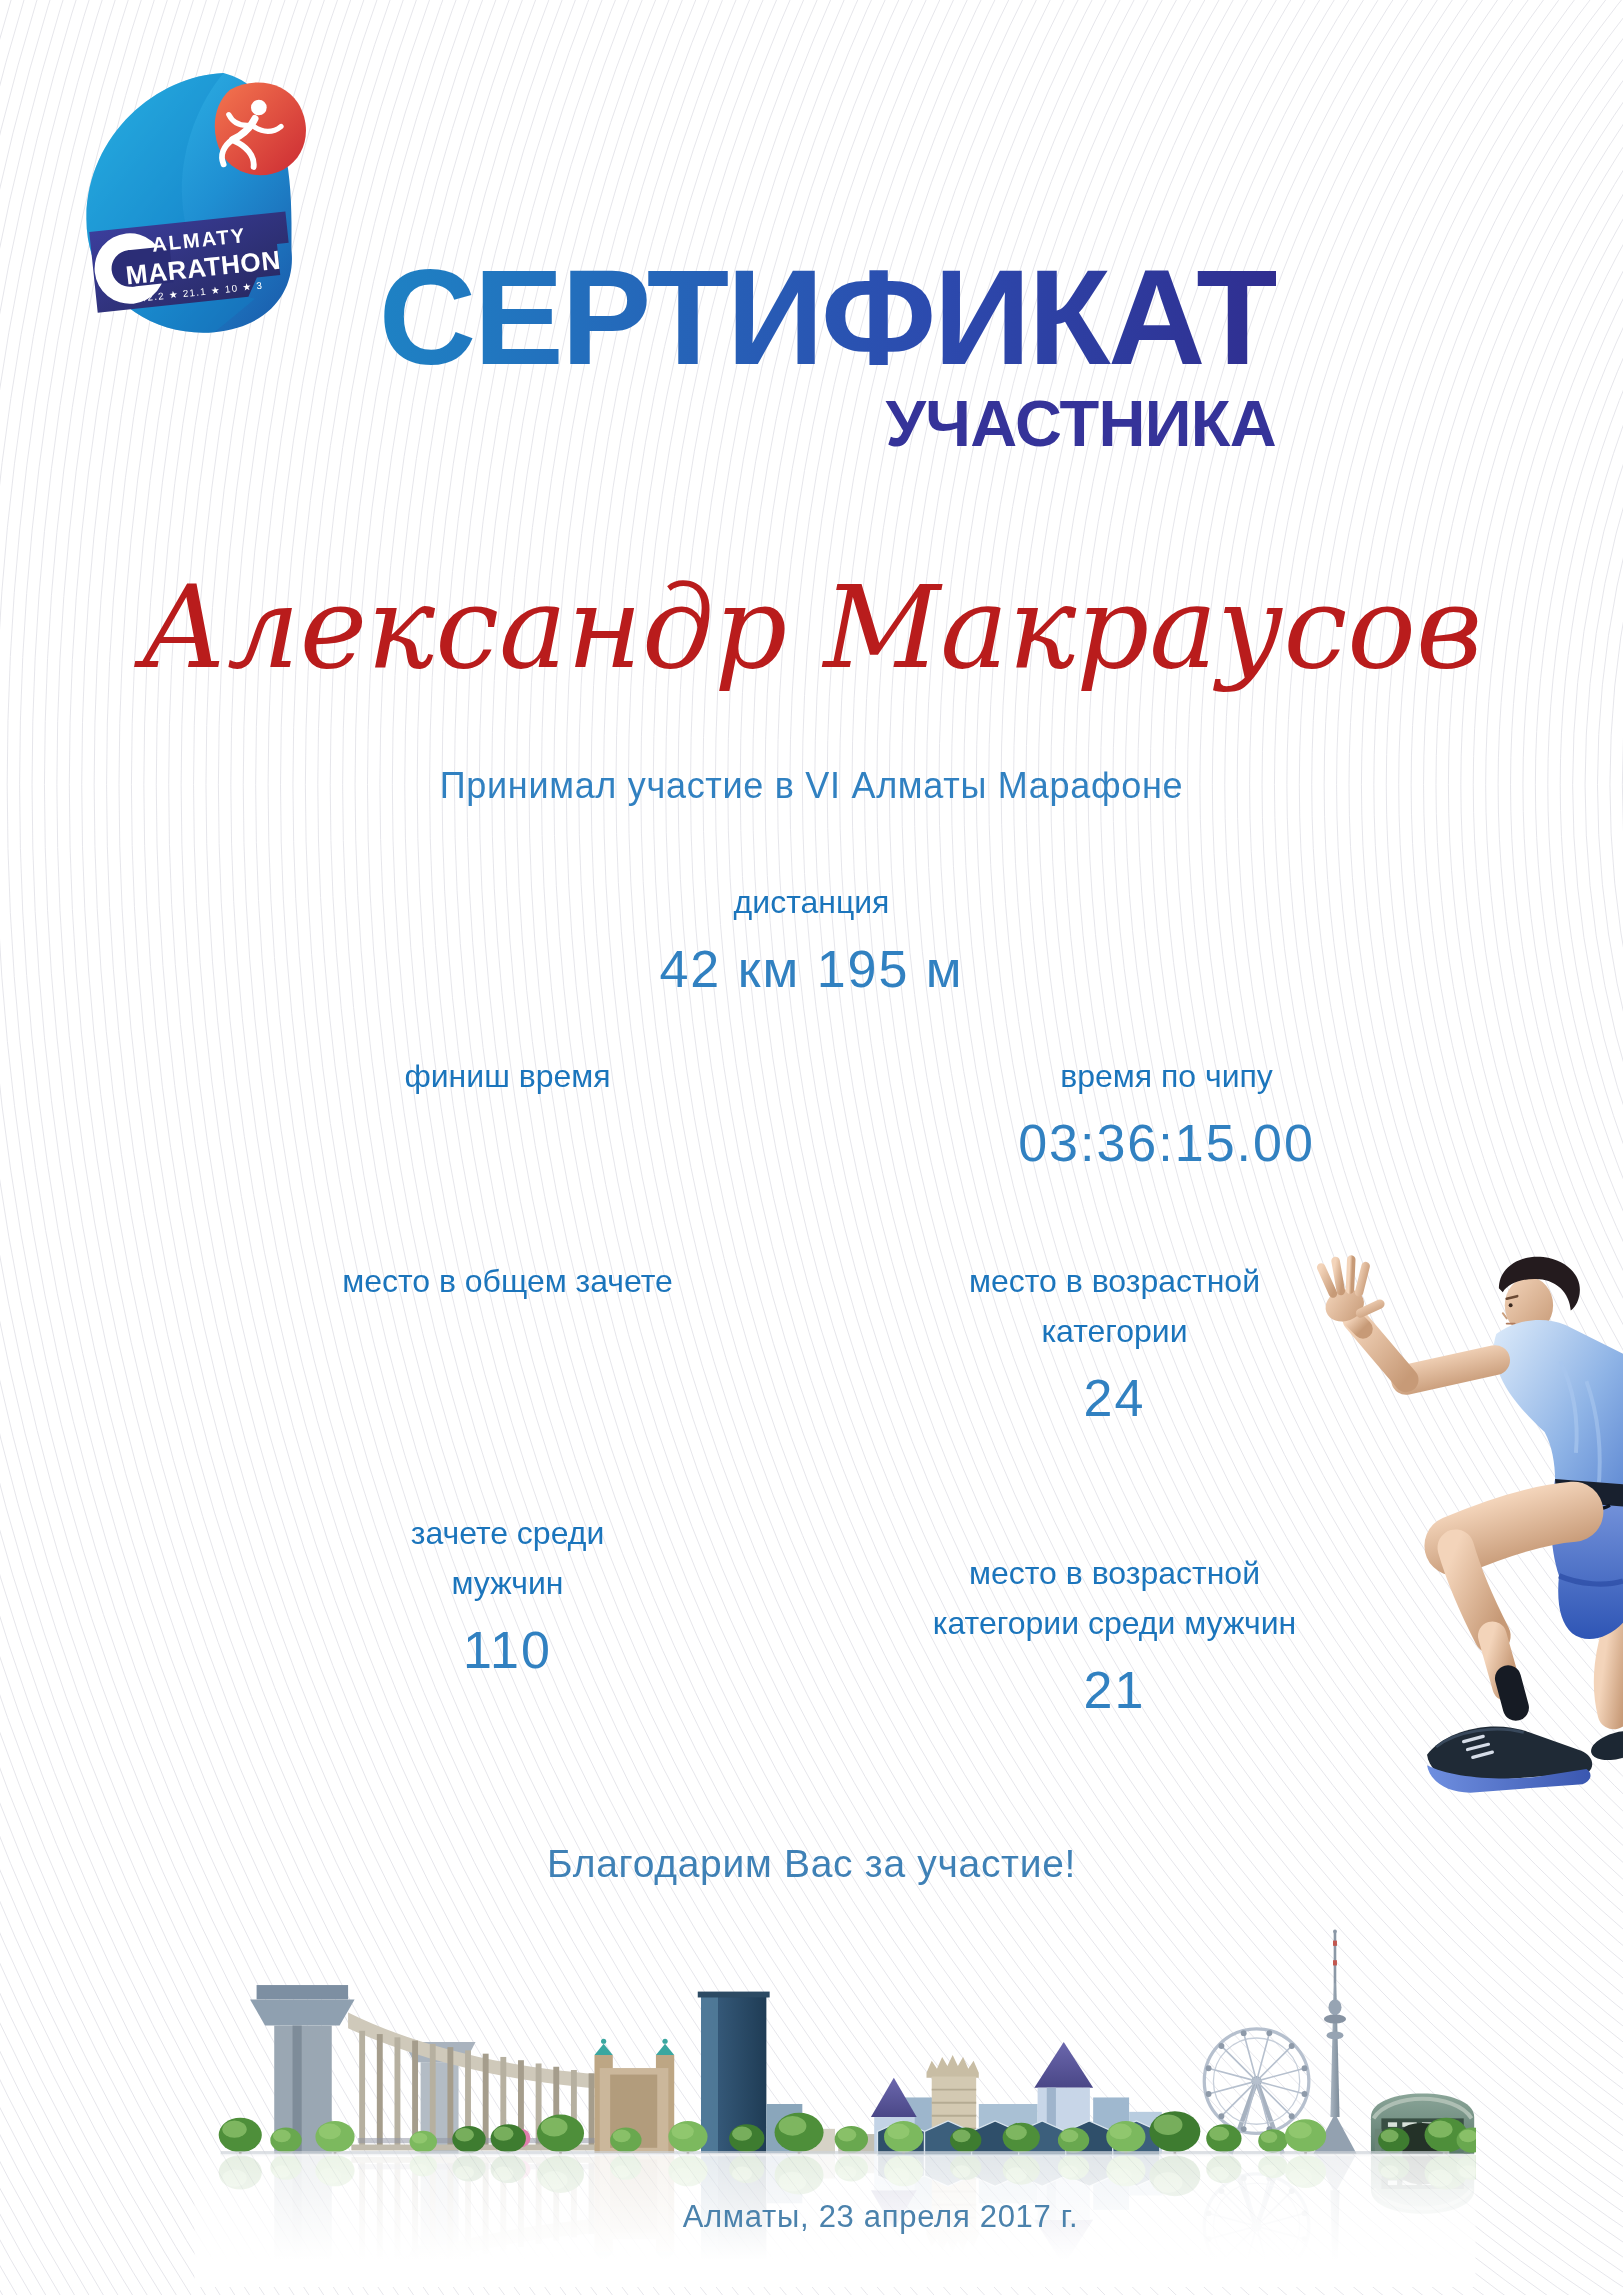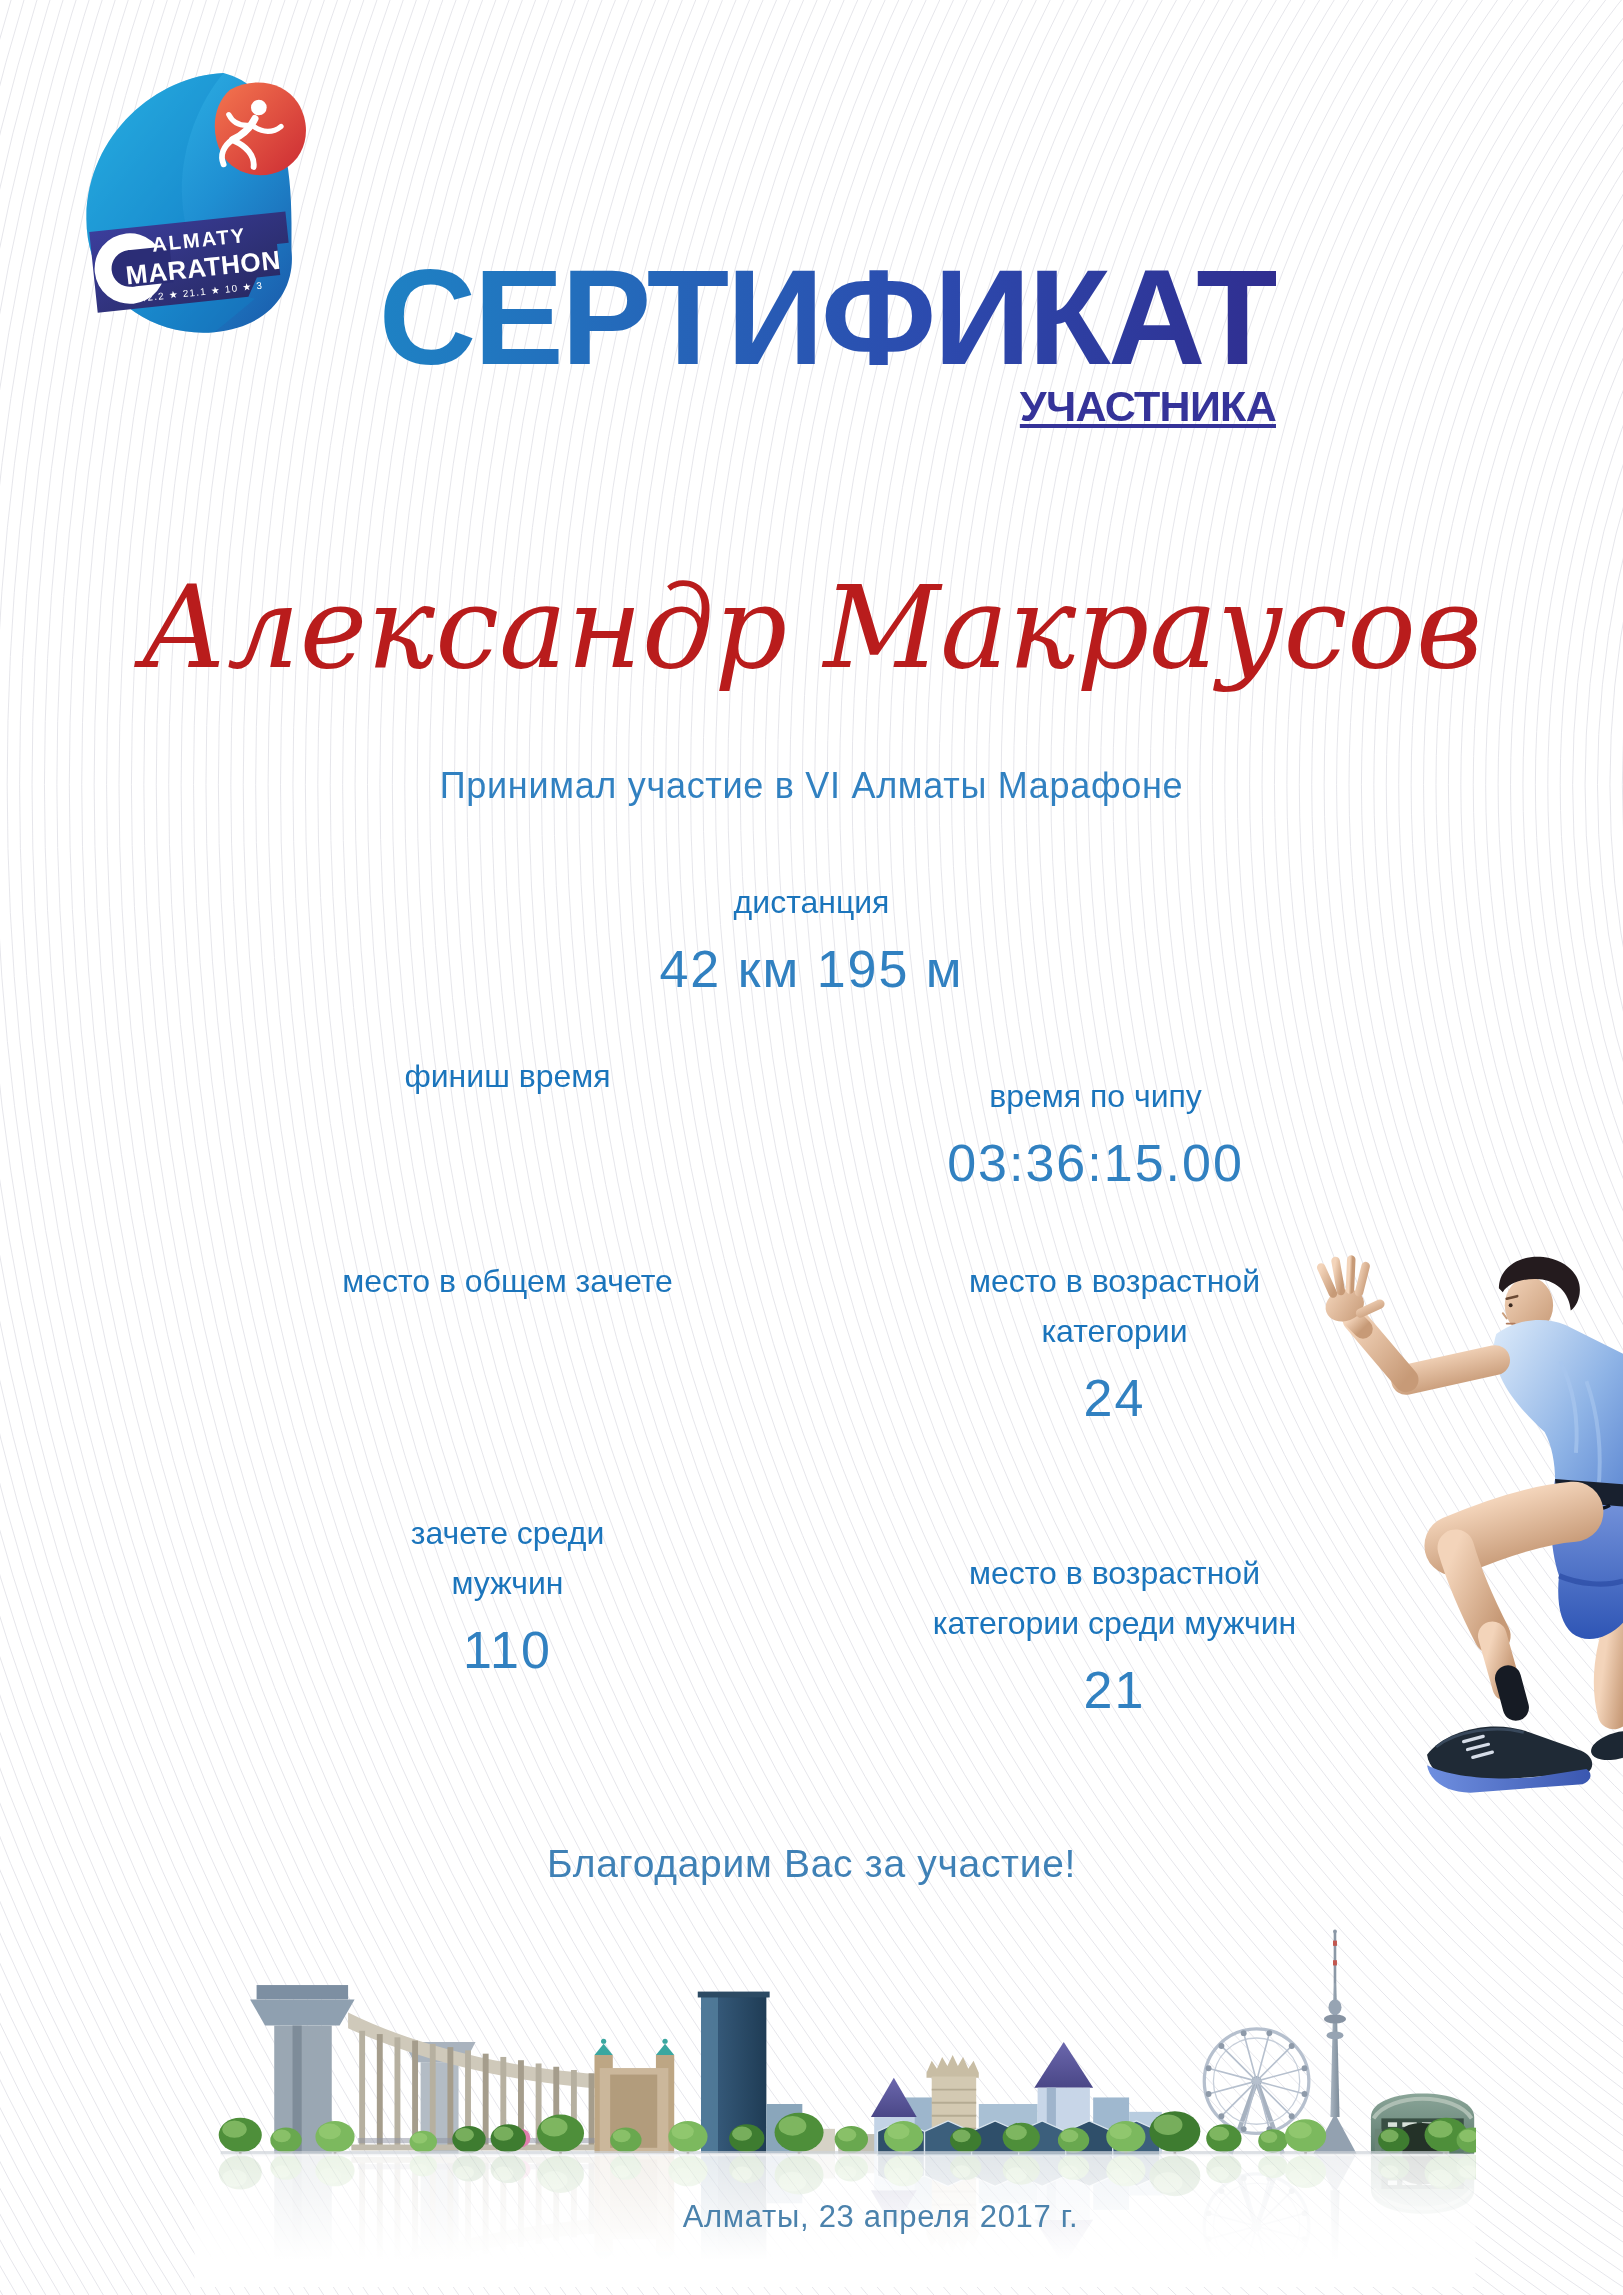--- a/index.html
+++ b/index.html
@@ -6,36 +6,36 @@
   .page{position:relative;width:1623px;height:2295px;background:#ffffff;overflow:hidden;
         font-family:"Liberation Sans",sans-serif;}
   #bg-arcs{position:absolute;left:0;top:0;width:1623px;height:2295px;}
   
   .logo{position:absolute;left:59px;top:63px;width:256px;height:281px;}
   
   .title-block{position:absolute;top:250px;right:347px;text-align:right;}
   .title{font-size:135px;font-weight:bold;letter-spacing:-2.6px;line-height:1;
          background:linear-gradient(90deg,#1e82c4 0%,#2c4aae 62%,#302e90 100%);
          -webkit-background-clip:text;background-clip:text;color:transparent;}
-  .subtitle{margin-top:0;font-size:43px;font-weight:bold;letter-spacing:-0.7px;
-            color:#353399;line-height:1;text-decoration:underline;}
+  .subtitle{margin-top:6px;font-size:65px;font-weight:bold;letter-spacing:-0.7px;
+            color:#353399;line-height:1;}
   
   .name{position:absolute;top:562px;left:0;width:1623px;text-align:center;
         font-family:"DejaVu Serif",serif;font-style:italic;font-size:114px;
         color:#b91c1c;line-height:1.15;}
   .event-line{position:absolute;top:765px;left:0;width:1623px;text-align:center;
               font-size:36px;color:#3181c1;letter-spacing:0.7px;}
   
   .stat{position:absolute;text-align:center;}
   .stat .lbl{font-size:32px;font-weight:normal;color:#1b75bc;line-height:1.55;}
   .stat .lbl span{display:inline-block;}
   .stat .val{font-size:52px;color:#3181c1;letter-spacing:2px;margin-top:15.7px;line-height:1;font-weight:300;}
   #st-distance{left:0;top:878px;width:1623px;}
   #st-finish{left:298px;top:1052px;width:419px;}
-  #st-chip{left:886px;top:1052px;width:419px;margin-top:20px;}
+  #st-chip{left:957px;top:1052px;width:419px;}
   #st-overall{left:298px;top:1257px;width:419px;}
   #st-overall .lbl span{max-width:340px;}
   #st-age{left:905px;top:1257px;width:419px;}
   #st-age .lbl span{max-width:366px;}
   #st-men{left:298px;top:1509px;width:419px;}
   #st-men .lbl span{max-width:229px;}
   #st-agemen{left:879px;top:1509px;width:471px;margin-top:40px;}
   #st-agemen .lbl span{max-width:432px;}
   .thanks{position:absolute;top:1842px;left:0;width:1623px;text-align:center;
           font-size:39px;color:#3f81b6;letter-spacing:0.7px;}

